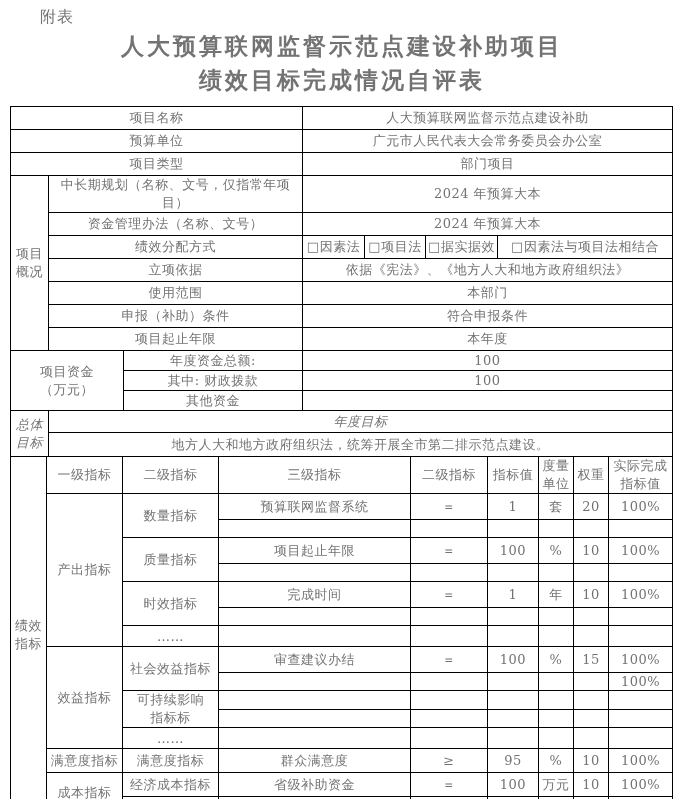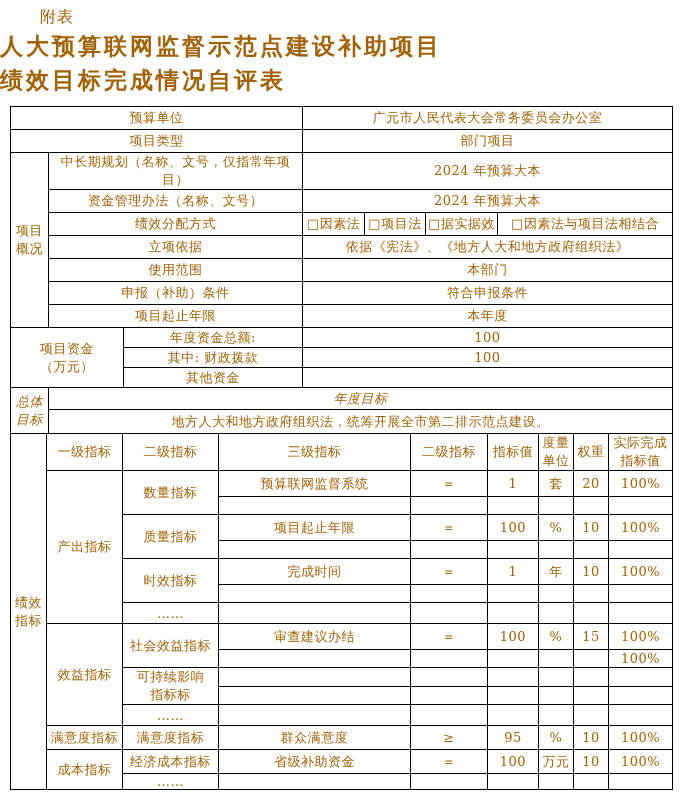--- a/index.html
+++ b/index.html
@@ -1,22 +1,22 @@
 <!DOCTYPE html>
 <html><head>
 <meta charset="utf-8">
 <style>
   html,body { margin:0; padding:0; background:#ffffff; }
   .sheet {
     position:relative; width:684px; height:799px; background:#fff;
-    font-family:"DejaVu Serif","Liberation Serif",serif; color:#a16207;
+    font-family:"DejaVu Serif","Liberation Serif",serif; color:#737373;
     overflow:hidden;
   }
   .appendix { padding:7px 0 0 40px; font-size:16px; letter-spacing:1px; }
-  .title { text-align:left; font-size:23px; font-weight:bold; letter-spacing:3px; line-height:34px; margin:1px 0 9px 0; }
+  .title { text-align:center; font-size:23px; font-weight:bold; letter-spacing:3px; line-height:34px; margin:1px 0 9px 0; }
   table.tbl { border-collapse:collapse; table-layout:fixed; width:662px; margin-left:10px; }
   table.tbl.follow { margin-top:-1px; }
   .tbl td, .tbl th {
     border:1px solid #000; font-weight:normal; text-align:center; vertical-align:middle;
     font-size:13px; letter-spacing:0.5px; padding:0 2px; overflow:hidden;
   }
   .pre { white-space:pre-line; }
   .leftal { text-align:left; padding-left:9px; }
   
   .ra tr { height:23px; }
@@ -39,20 +39,24 @@
     <div>人大预算联网监督示范点建设补助项目</div>
     <div>绩效目标完成情况自评表</div>
   </div>
 
   <table class="tbl ra">
     <colgroup>
         <col style="width:292px">
         <col style="width:370px">
       </colgroup>
     <tbody>
+        <tr>
+      <td>项目名称</td>
+      <td>人大预算联网监督示范点建设补助</td>
+    </tr>
     <tr>
       <td>预算单位</td>
       <td>广元市人民代表大会常务委员会办公室</td>
     </tr>
     <tr>
       <td>项目类型</td>
       <td>部门项目</td>
     </tr>
   </tbody>
     </table>

